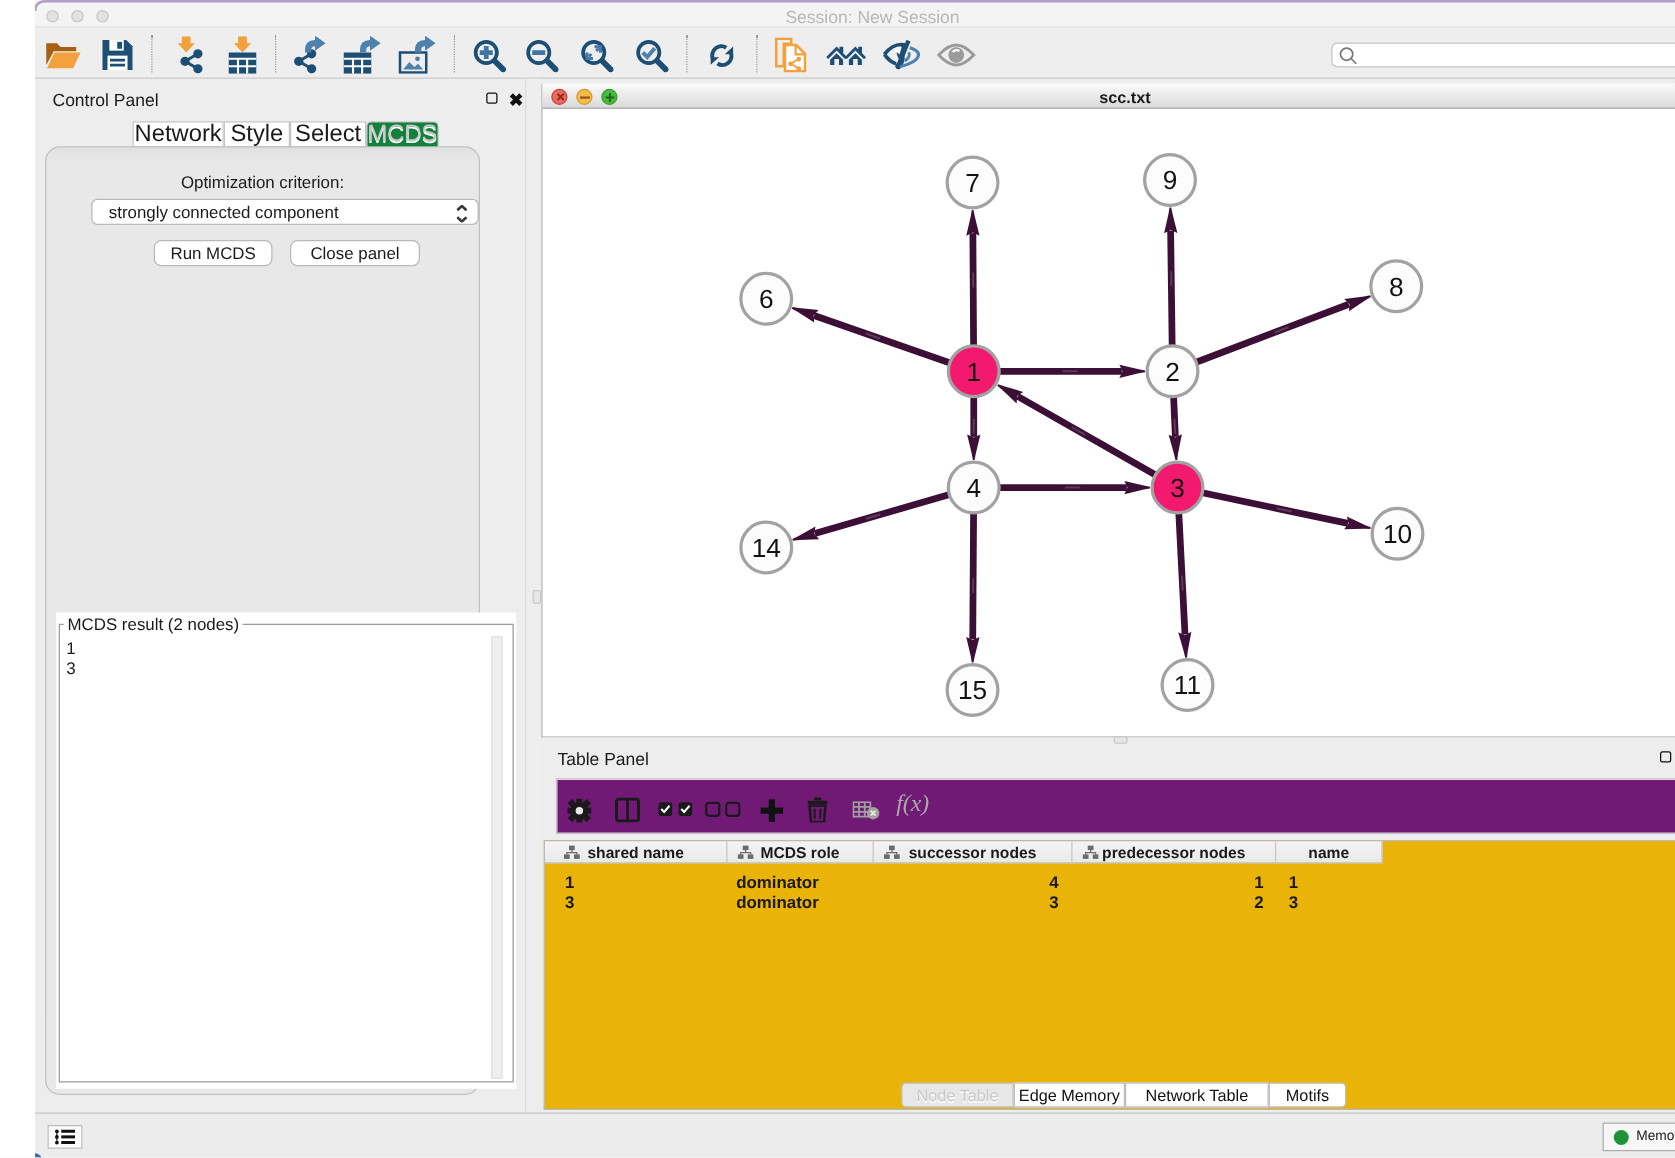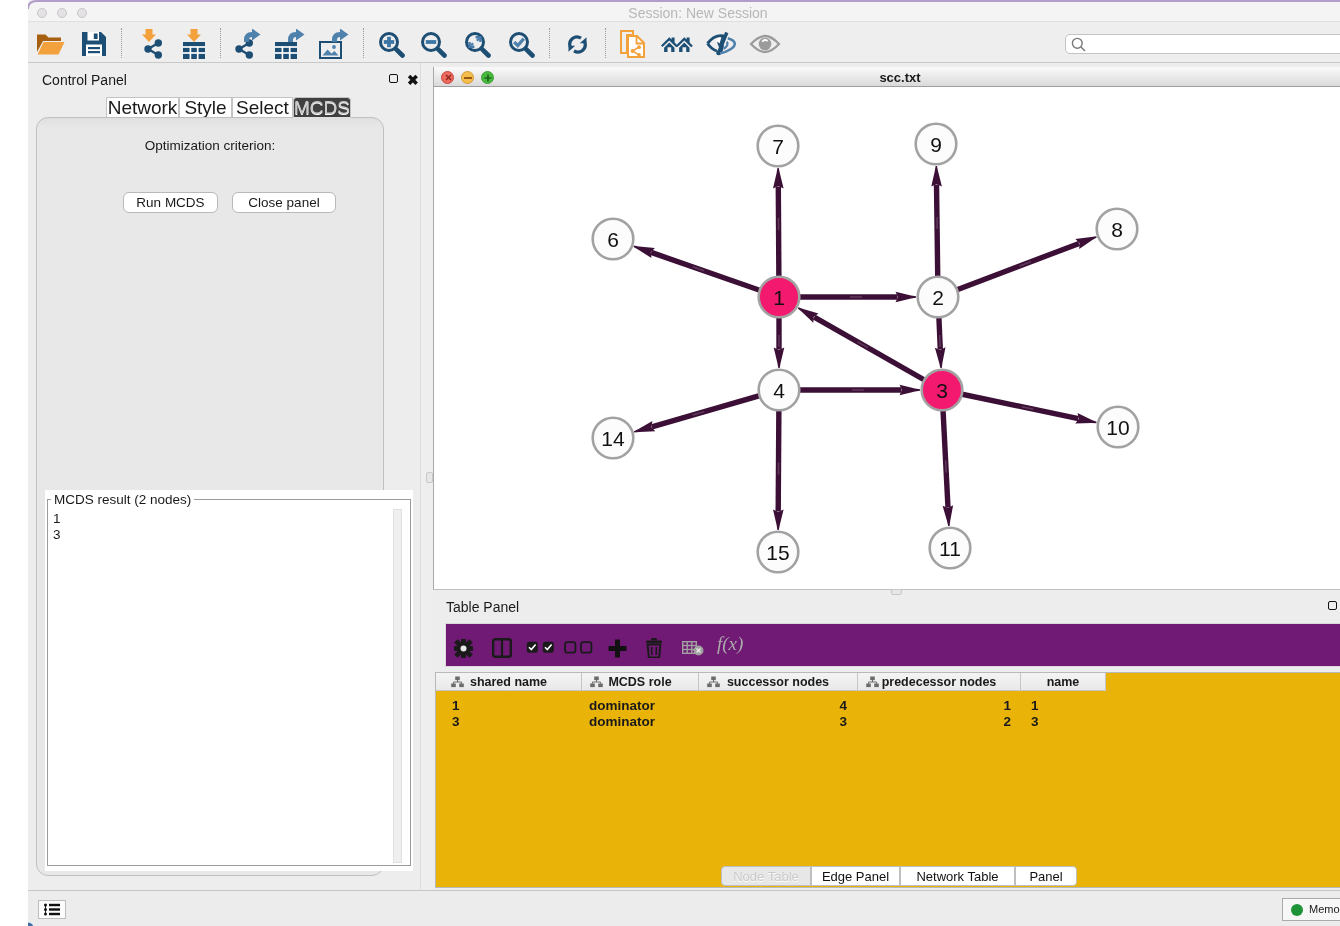--- a/index.html
+++ b/index.html
@@ -225,23 +225,29 @@
         <line x1="10" y1="10" x2="14" y2="14" stroke="#777" stroke-width="1.4"></line>
       </svg>
   </div>
 
   <div id="cp-title">Control Panel</div>
   <div class="float-ic" style="left:361px; top:74px;"></div>
   <div class="close-x" style="left:379px; top:75px;">✖</div>
   <div class="cptab" style="left:78px; top:97px; width:73px;">Network</div>
   <div class="cptab" style="left:151px; top:97px; width:53px;">Style</div>
   <div class="cptab" style="left:204px; top:97px; width:61px;">Select</div>
-  <div class="cptab" style="left:265px; top:97px; width:58px; height:21px; z-index:5; background:#404040; border-bottom:1px solid #E2E1E2; border-radius:4px 4px 0 0; color:#C9C9C9; text-shadow:0 1px 0 #fff;">MCDS</div>
+  <div class="cptab" style="left:265px; top:97px; width:58px; height:21px; z-index:5; background:#15803d; border-bottom:1px solid #E2E1E2; border-radius:4px 4px 0 0; color:#C9C9C9; text-shadow:0 1px 0 #fff;">MCDS</div>
   <div id="cp-panel">
     <div id="opt-label">Optimization criterion:</div>
+    <div id="opt-select">strongly connected component
+      <svg width="9" height="14" style="position:absolute; right:8px; top:3.5px;" viewBox="0 0 9 14">
+        <path d="M0.8 4.2 L4.5 0.8 L8.2 4.2" fill="none" stroke="#3a3a3a" stroke-width="2.1"></path>
+        <path d="M0.8 9.8 L4.5 13.2 L8.2 9.8" fill="none" stroke="#3a3a3a" stroke-width="2.1"></path>
+      </svg>
+    </div>
     <div class="btn" style="left:86px; width:95px;">Run MCDS</div>
     <div class="btn" style="left:195px; width:104px;">Close panel</div>
     <div id="mcds-box">
       <div id="mcds-fs"></div>
       <div id="mcds-legend">MCDS result (2 nodes)</div>
       <div id="mcds-text">1<br>3</div>
       <div id="mcds-scroll"></div>
     </div>
   </div>
 
@@ -442,23 +448,23 @@
 <div class="td" style="left:353px; top:25px; width:58px; text-align:right;">4</div>
 <div class="td" style="left:513px; top:25px; width:62px; text-align:right;">1</div>
 <div class="td" style="left:595px; top:25px;">1</div>
 <div class="td" style="left:16px; top:41px;">3</div>
 <div class="td" style="left:153px; top:41px;">dominator</div>
 <div class="td" style="left:353px; top:41px; width:58px; text-align:right;">3</div>
 <div class="td" style="left:513px; top:41px; width:62px; text-align:right;">2</div>
 <div class="td" style="left:595px; top:41px;">3</div>
   </div>
   <div class="btab" style="left:693px; width:90px; background:#E8E7E8; color:#C9C9C9; text-shadow:0 1px 0 #fff; border-radius:4px 0 0 4px;">Node Table</div>
-  <div class="btab" style="left:783px; width:89px;">Edge Panel</div>
+  <div class="btab" style="left:783px; width:89px;">Edge Memory</div>
   <div class="btab" style="left:872px; width:115px;">Network Table</div>
-  <div class="btab" style="left:987px; width:62px; border-radius:0 4px 4px 0;">Panel</div>
+  <div class="btab" style="left:987px; width:62px; border-radius:0 4px 4px 0;">Motifs</div>
 
   <div id="statusbar">
     <div id="listbtn">
       <svg width="16" height="13" viewBox="0 0 16 13" style="position:absolute;left:5px;top:2px;">
           <line x1="1.5" y1="2" x2="1.5" y2="11" stroke="#111" stroke-width="0.9"></line>
         <circle cx="1.5" cy="2" r="1.5" fill="#111"></circle>
           <rect x="5" y="0.8" width="11" height="2.4" fill="#111"></rect>
         <circle cx="1.5" cy="6.5" r="1.5" fill="#111"></circle>
           <rect x="5" y="5.3" width="11" height="2.4" fill="#111"></rect>
         <circle cx="1.5" cy="11" r="1.5" fill="#111"></circle>

